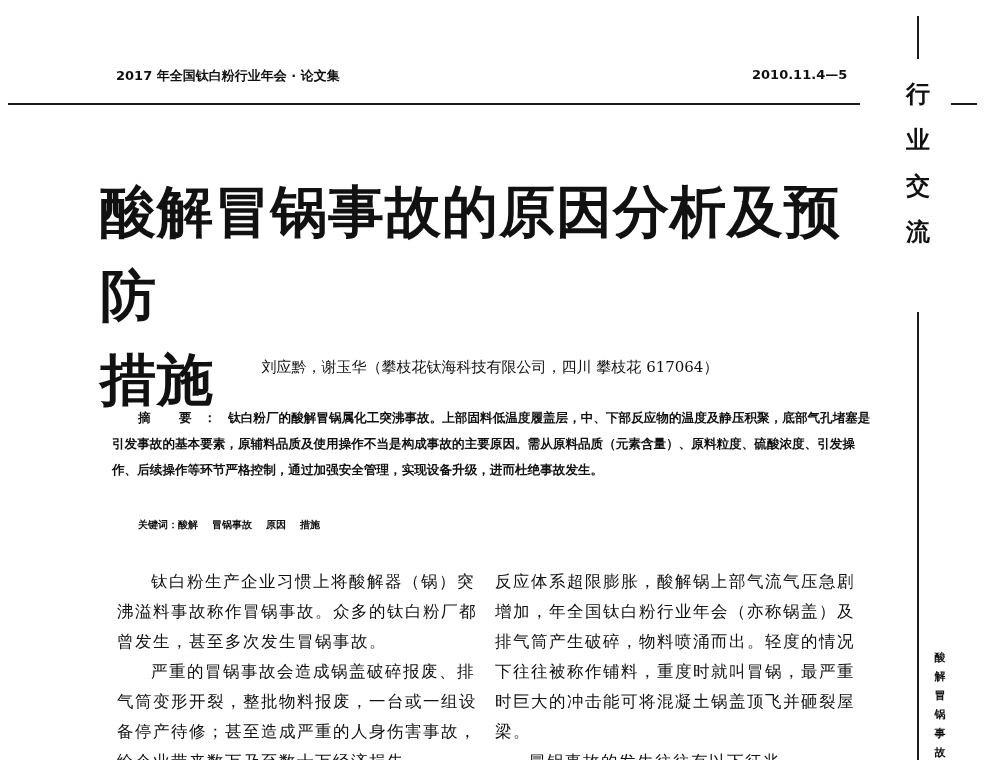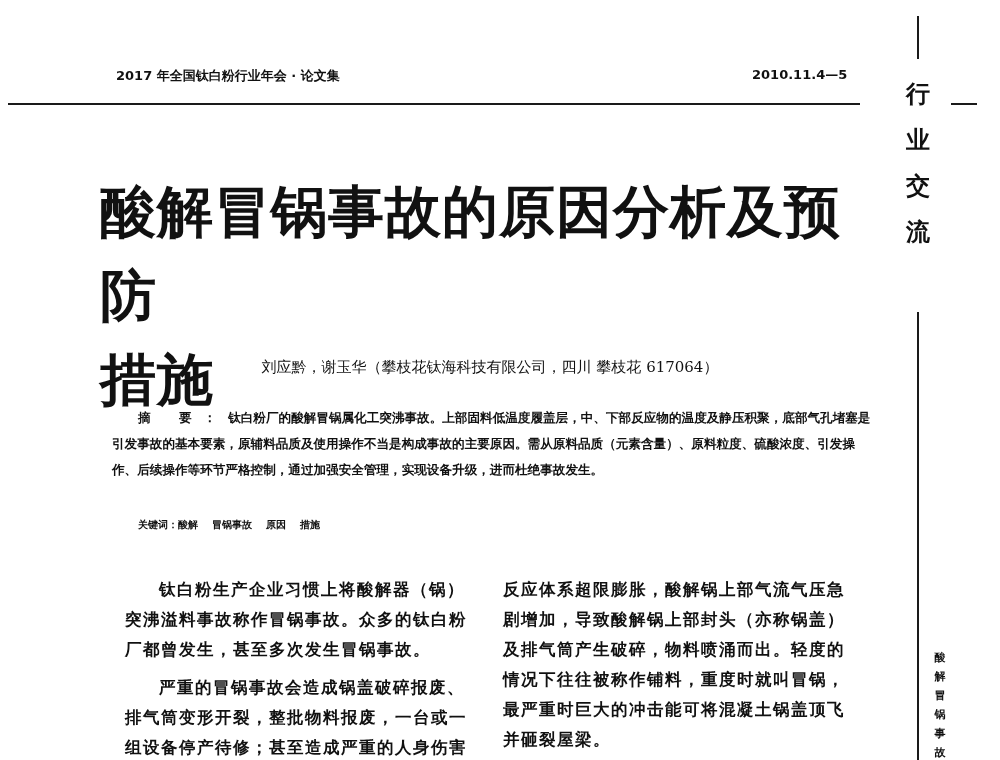--- a/index.html
+++ b/index.html
@@ -134,21 +134,21 @@
     }
     .keywords .kw { margin-right: 14px; }
     .col {
       position: absolute;
       top: 567px;
       font-family: "DejaVu Sans", sans-serif;
       font-size: 16.5px;
       line-height: 30px;
       letter-spacing: 1.5px;
     }
-    .col p { margin: 8px; font-weight: bold; }
+    .col p { margin: 0; }
     .col .indent { text-indent: 34px; }
     .col-left { left: 117px; width: 362px; }
     .col-right { left: 495px; width: 368px; }
   </style>
 </head>
 <body>
 
 <div class="header-left">2017 年全国钛白粉行业年会 · 论文集</div>
 <div class="header-right">2010.11.4—5</div>
 <div class="header-rule"></div>
@@ -184,15 +184,15 @@
 
 <div class="keywords">
   <span>关键词：</span><span class="kw">酸解</span><span class="kw">冒锅事故</span><span class="kw">原因</span><span class="kw">措施</span>
 </div>
 
 <div class="col col-left">
   <p class="indent">钛白粉生产企业习惯上将酸解器（锅）突沸溢料事故称作冒锅事故。众多的钛白粉厂都曾发生，甚至多次发生冒锅事故。</p>
   <p class="indent">严重的冒锅事故会造成锅盖破碎报废、排气筒变形开裂，整批物料报废，一台或一组设备停产待修；甚至造成严重的人身伤害事故，给企业带来数万乃至数十万经济损失。</p>
 </div>
 <div class="col col-right">
-  <p>反应体系超限膨胀，酸解锅上部气流气压急剧增加，导致酸解锅上部封头（亦称锅盖）及排气筒产生破碎，物料喷涌而出。轻度的情况下往往被称作铺料，重度时就叫冒锅，最严重时巨大的冲击能可将混凝土锅盖顶飞并砸裂屋梁。</p>
+  <p>反应体系超限膨胀，酸解锅上部气流气压急剧增加，年全国钛白粉行业年会（亦称锅盖）及排气筒产生破碎，物料喷涌而出。轻度的情况下往往被称作铺料，重度时就叫冒锅，最严重时巨大的冲击能可将混凝土锅盖顶飞并砸裂屋梁。</p>
   <p class="indent">冒锅事故的发生往往有以下征兆。</p>
 </div>
 
 </body></html>

